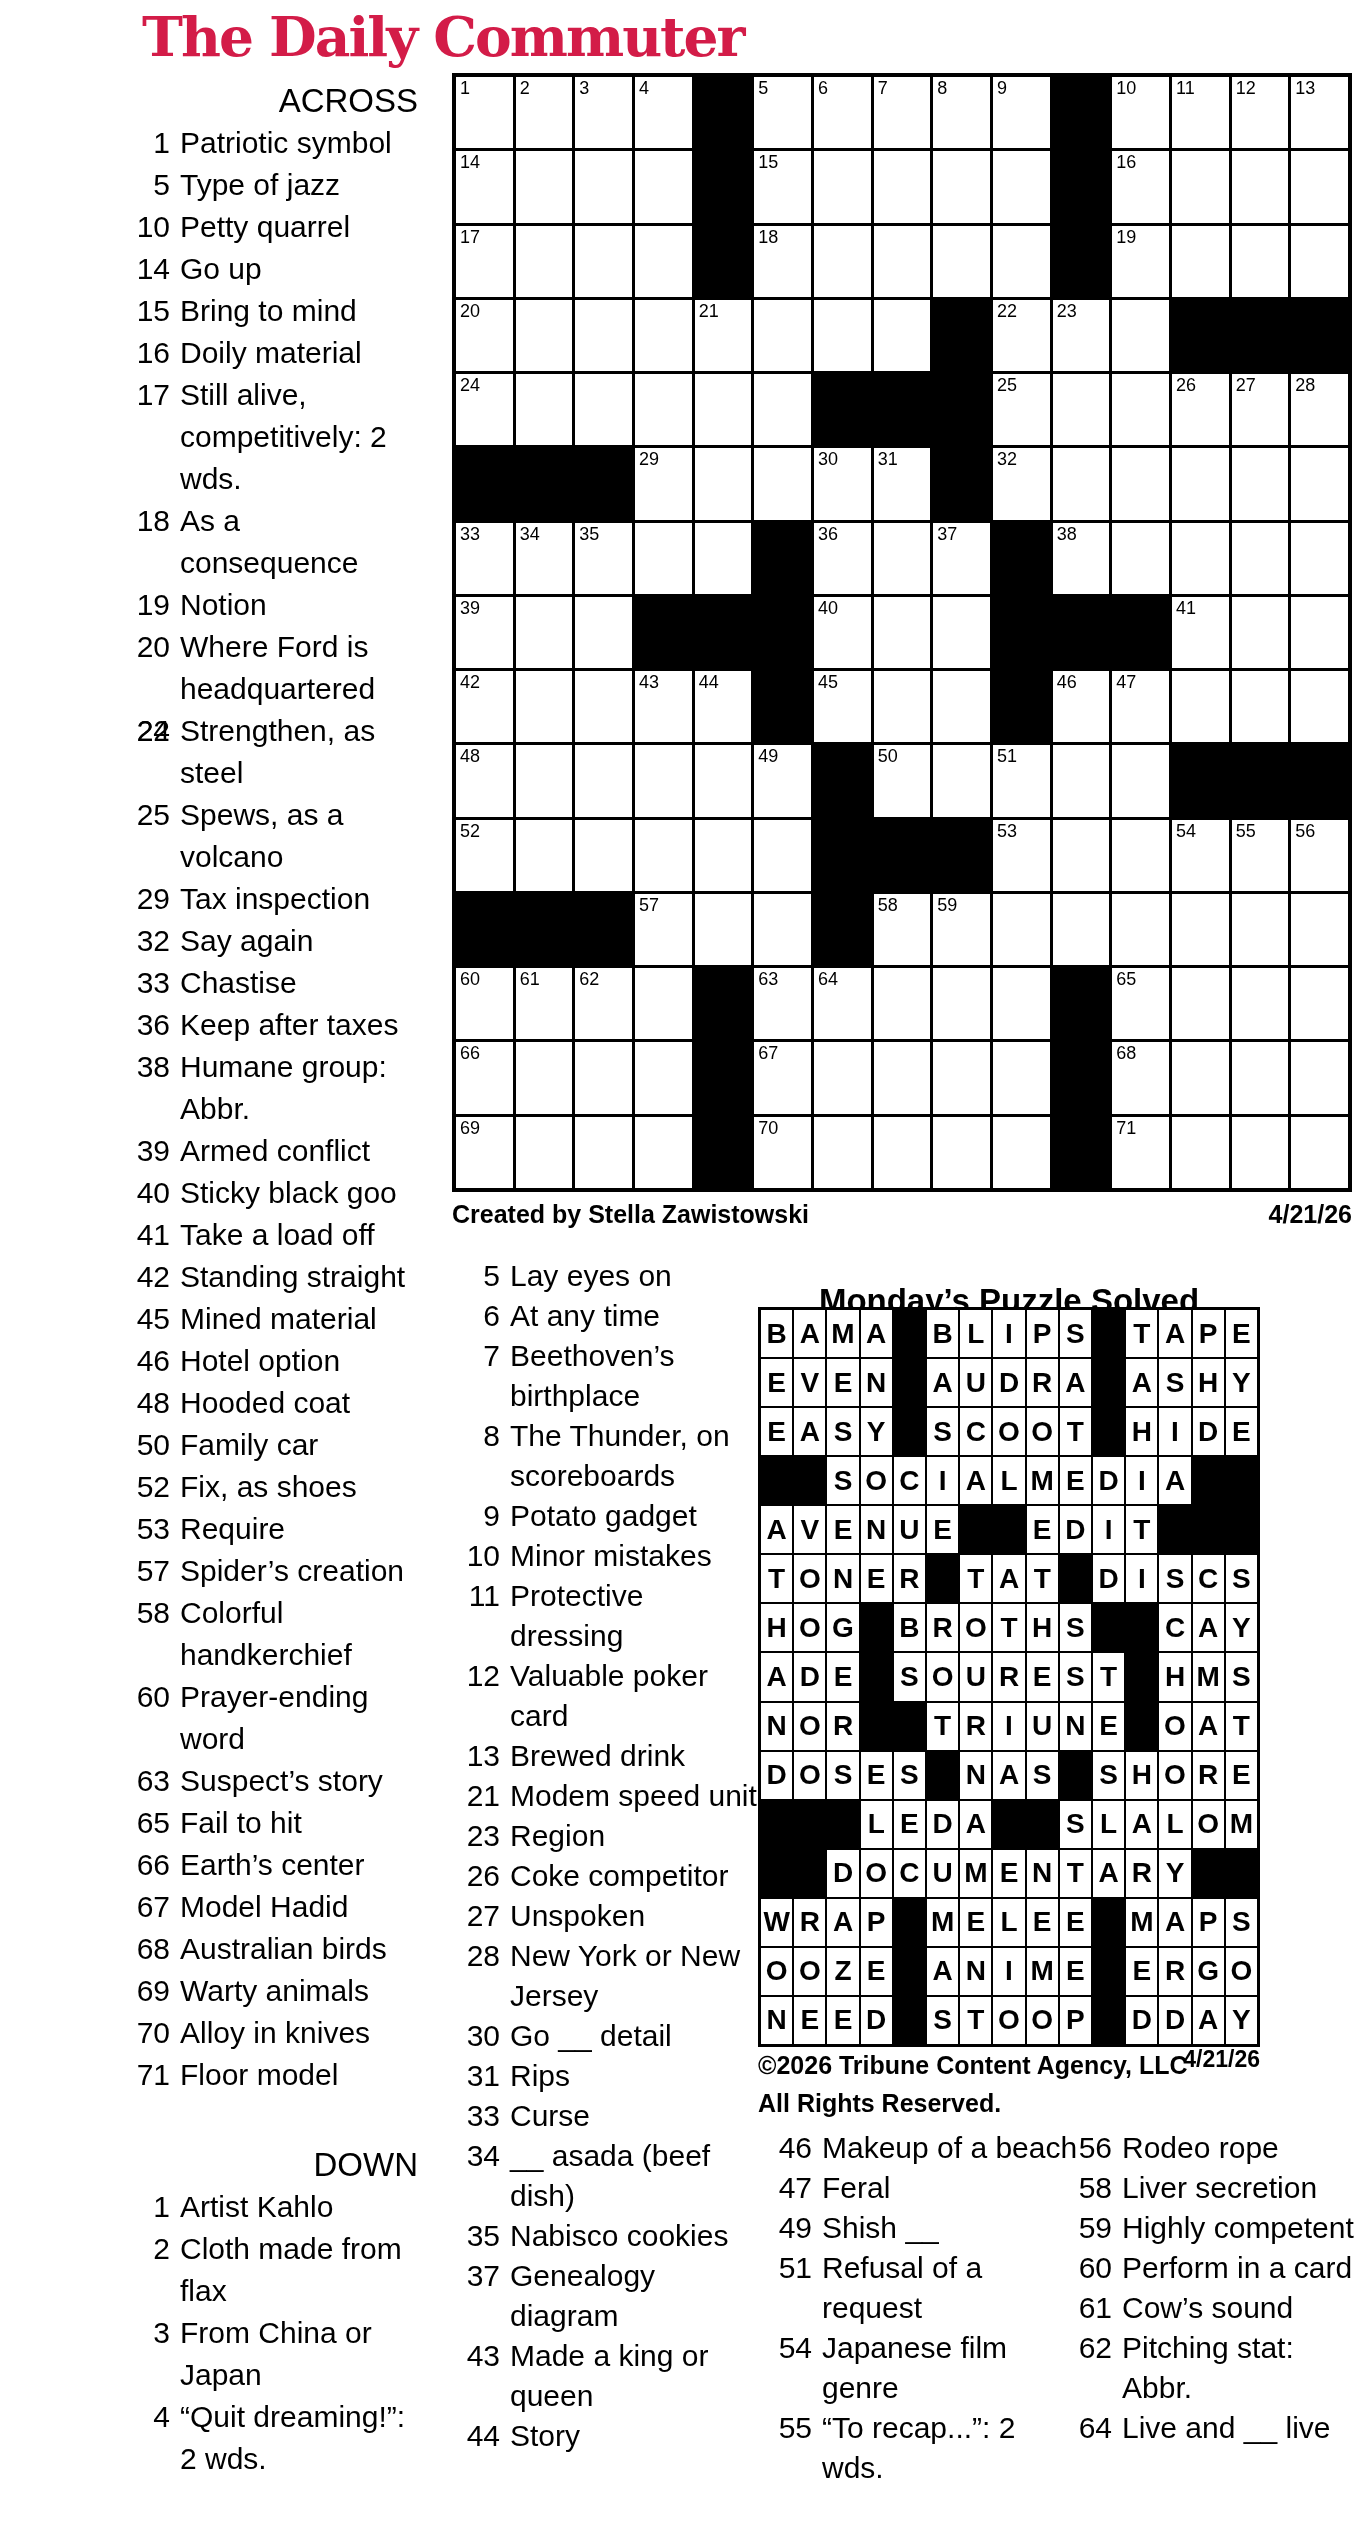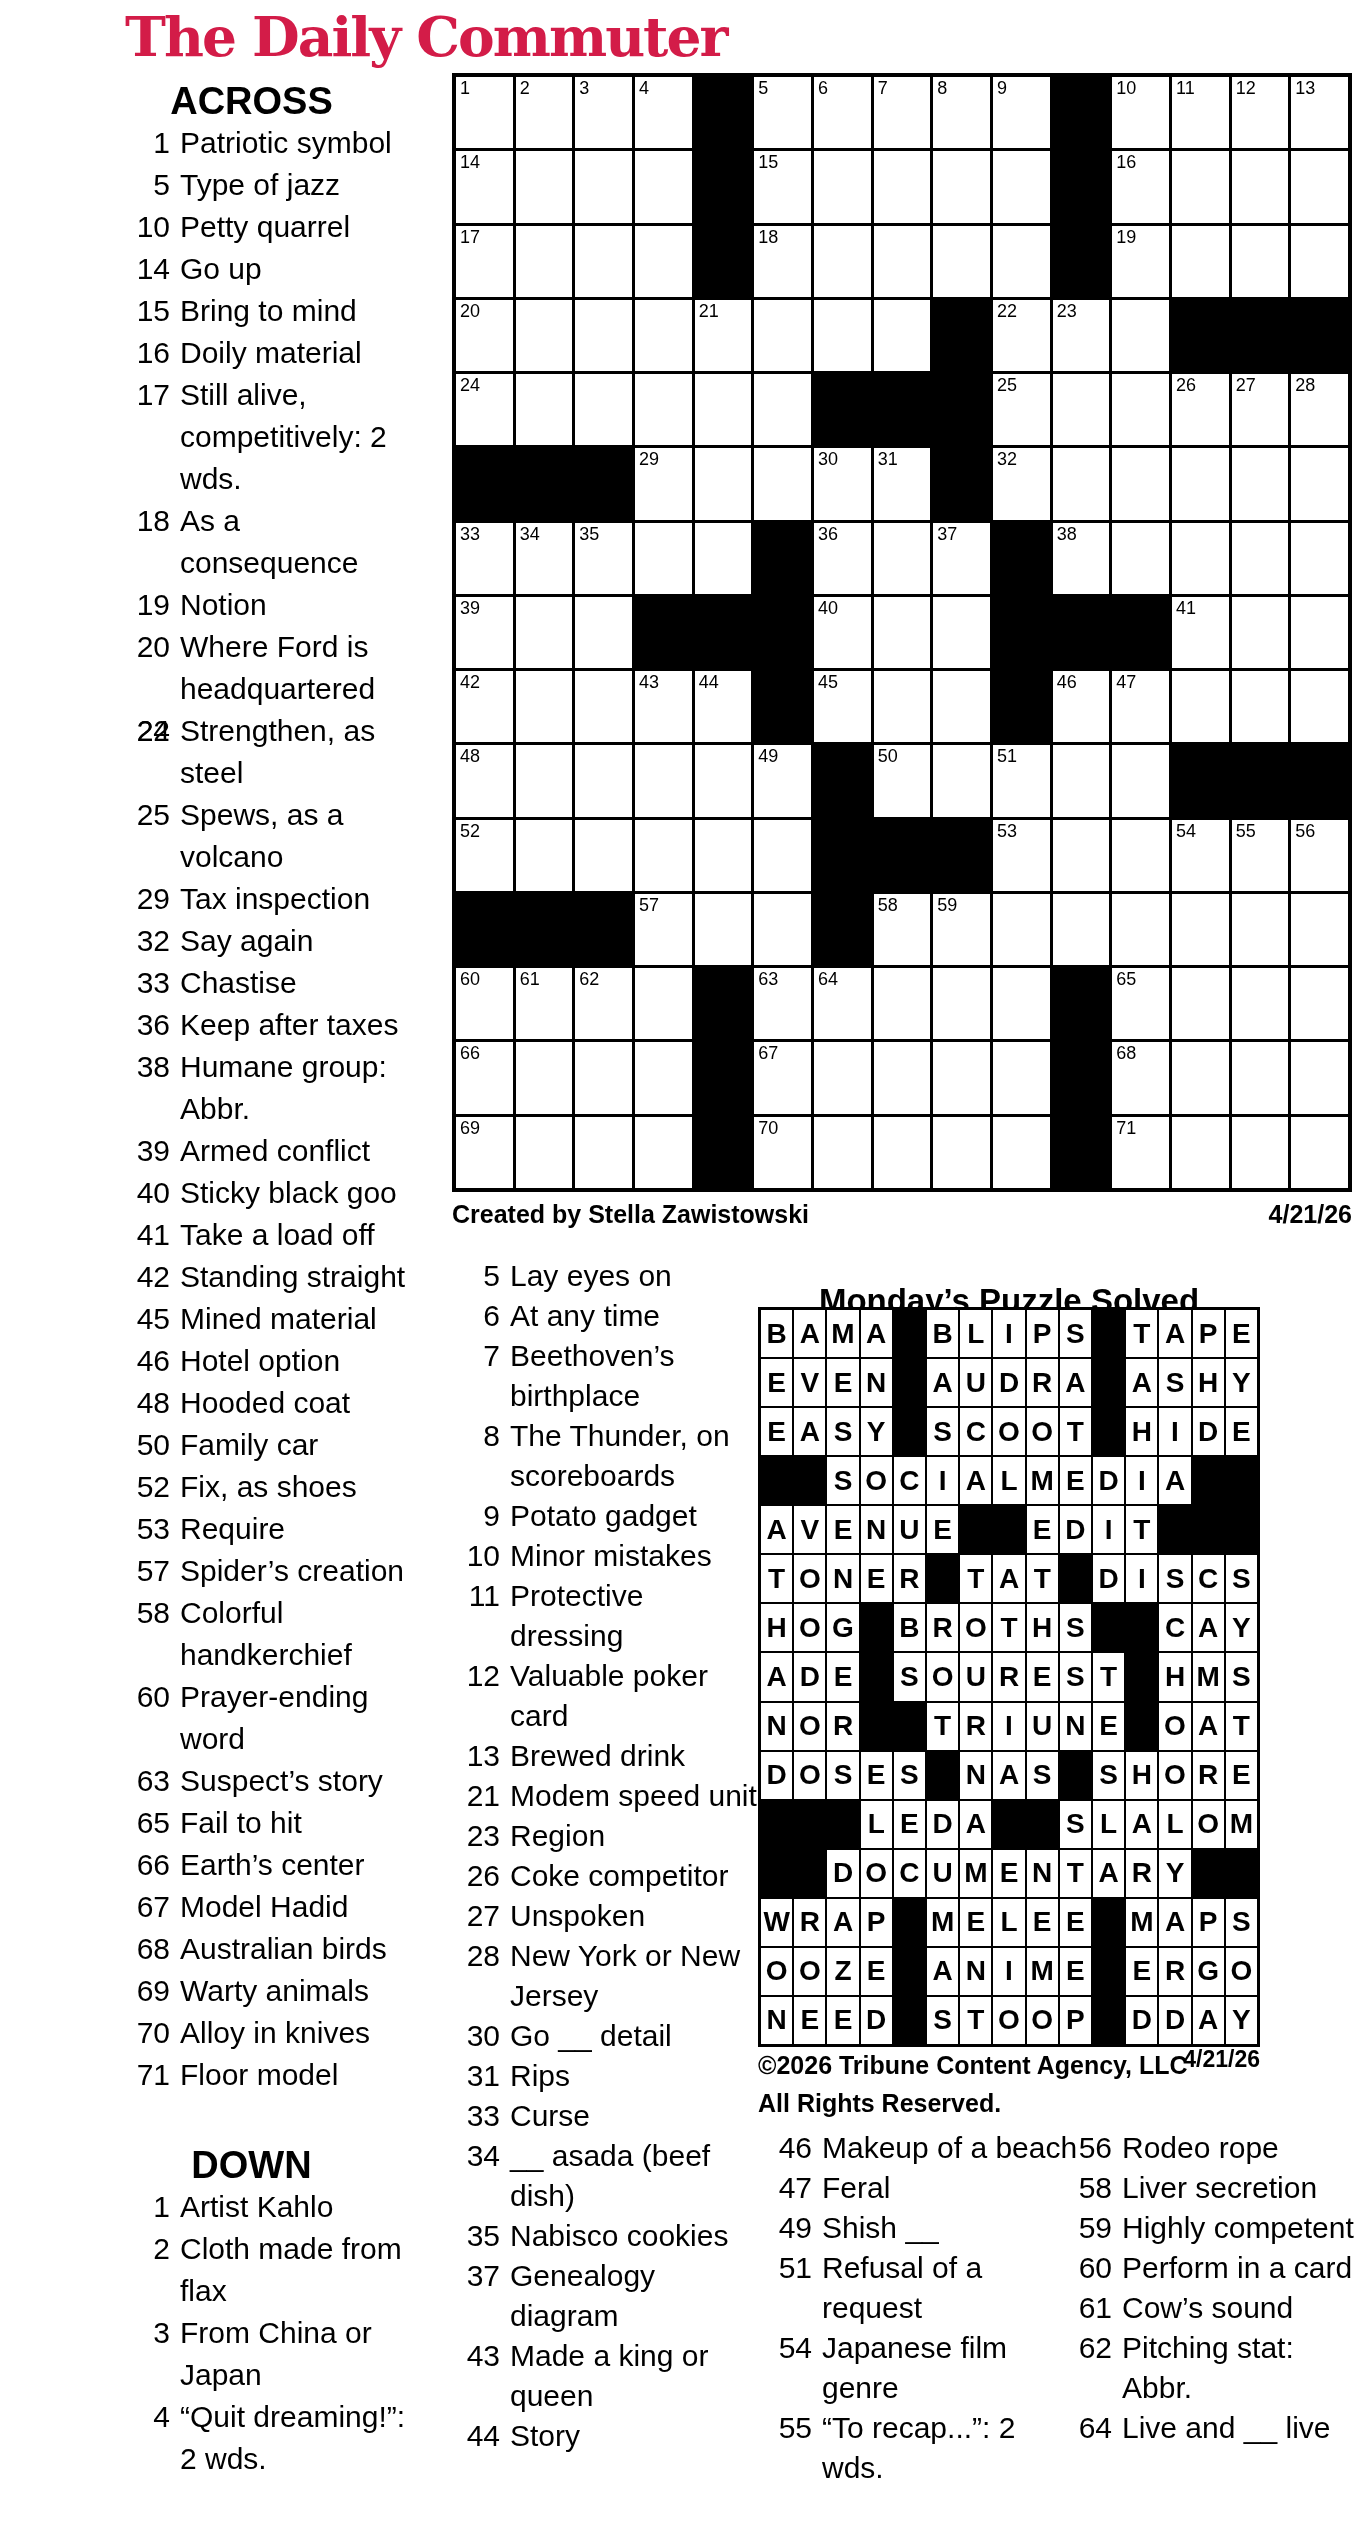--- a/index.html
+++ b/index.html
@@ -3,32 +3,32 @@
 <meta charset="utf-8">
 <style>
   html,body { margin:0; padding:0; }
   body {
     width:1370px; height:2522px; position:relative;
     background:#ffffff; color:#000;
     font-family:"Liberation Sans", sans-serif;
     overflow:hidden;
   }
   #page-title {
-    position:absolute; left:125px; top:4px;
+    position:absolute; left:142px; top:4px;
     font-family:"DejaVu Serif", serif; font-weight:bold;
     font-size:55px; letter-spacing:-2px; color:#d31c48; white-space:nowrap;
   }
   
   .clue-col { position:absolute; }
   #across-col { left:85px; top:80px; width:333px; }
   #down-col2 { left:440px; top:1256px; width:325px; }
   #down-col3 { left:752px; top:2128px; width:330px; }
   #down-col4 { left:1052px; top:2128px; width:318px; }
   .col-header {
-    font-weight:bold; font-size:38px; line-height:42px; text-align:center;
+    font-weight:normal; font-size:33px; line-height:42px; text-align:right;
   }
   .down-header { margin-top:48px; }
   .clue { position:relative; padding-left:95px; font-size:30px; line-height:42px; }
   .clue .num { position:absolute; left:0; top:0; width:85px; text-align:right; }
   .c2 { padding-left:70px; line-height:40px; }
   .c2 .num { width:60px; }
   
   #main-grid {
     position:absolute; left:452px; top:73px; width:900px; height:1119px;
     background:#000; box-sizing:border-box; padding:4px;

